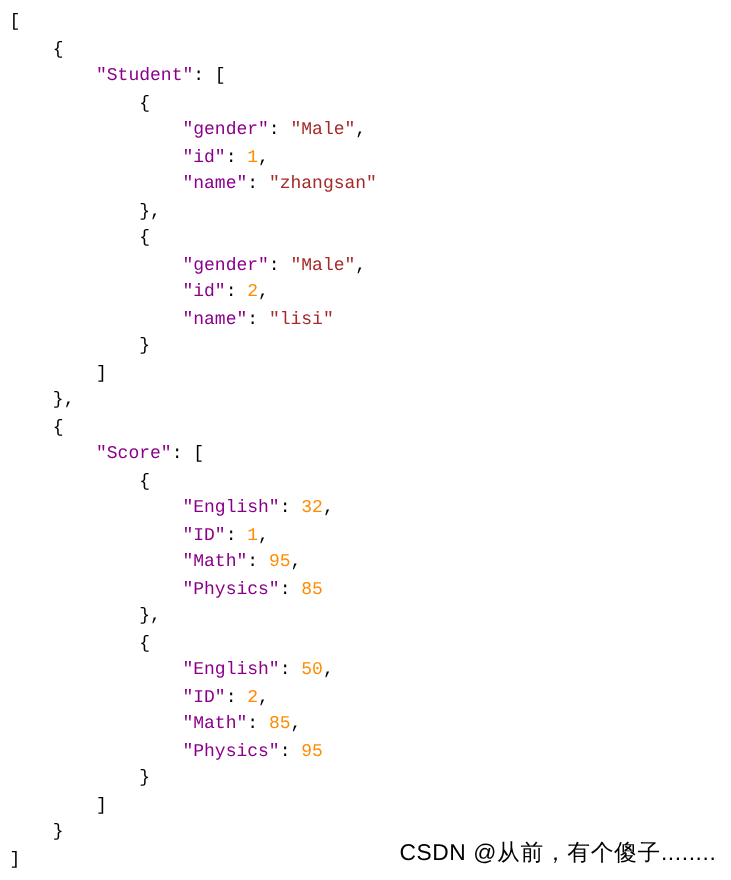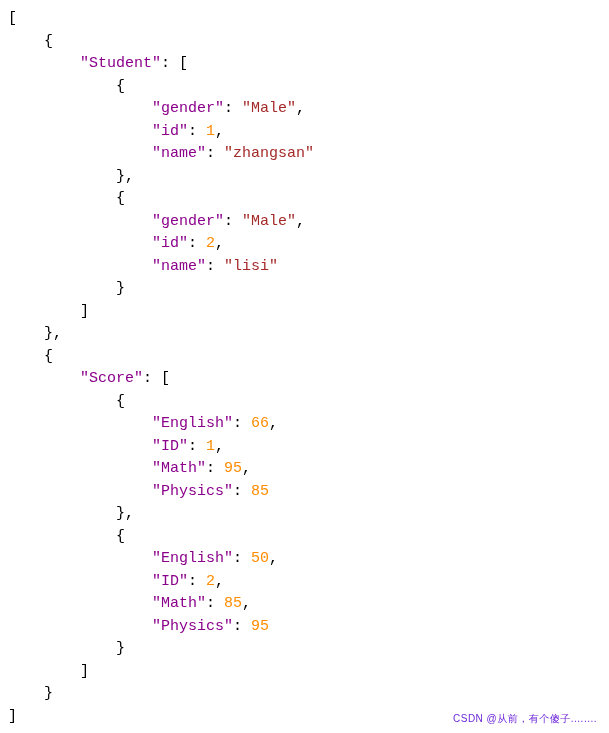--- a/index.html
+++ b/index.html
@@ -19,23 +19,23 @@
       font-family: inherit;
     }
     .key { color: #8b008b; }
     .str { color: #a52a2a; }
     .num { color: #ff8c00; }
     .punc { color: #000; }
     .watermark {
       position: absolute;
       bottom: 10px;
       right: 12px;
-      color: #6d28d9;
+      color: #000000;
       font-family: sans-serif;
-      font-size: 10px;
+      font-size: 19px;
       letter-spacing: 0.5px;
     }
   </style>
 </head>
 <body>
 
 <pre id="code"><span class="punc">[</span>
     <span class="punc">{</span>
         <span class="key">"Student"</span><span class="punc">: [</span>
             <span class="punc">{</span>
@@ -46,21 +46,21 @@
             <span class="punc">{</span>
                 <span class="key">"gender"</span><span class="punc">: </span><span class="str">"Male"</span><span class="punc">,</span>
                 <span class="key">"id"</span><span class="punc">: </span><span class="num">2</span><span class="punc">,</span>
                 <span class="key">"name"</span><span class="punc">: </span><span class="str">"lisi"</span>
             <span class="punc">}</span>
         <span class="punc">]</span>
     <span class="punc">}</span><span class="punc">,</span>
     <span class="punc">{</span>
         <span class="key">"Score"</span><span class="punc">: [</span>
             <span class="punc">{</span>
-                <span class="key">"English"</span><span class="punc">: </span><span class="num">66</span><span class="punc">,</span>
+                <span class="key">"English"</span><span class="punc">: </span><span class="num">32</span><span class="punc">,</span>
                 <span class="key">"ID"</span><span class="punc">: </span><span class="num">1</span><span class="punc">,</span>
                 <span class="key">"Math"</span><span class="punc">: </span><span class="num">95</span><span class="punc">,</span>
                 <span class="key">"Physics"</span><span class="punc">: </span><span class="num">85</span>
             <span class="punc">}</span><span class="punc">,</span>
             <span class="punc">{</span>
                 <span class="key">"English"</span><span class="punc">: </span><span class="num">50</span><span class="punc">,</span>
                 <span class="key">"ID"</span><span class="punc">: </span><span class="num">2</span><span class="punc">,</span>
                 <span class="key">"Math"</span><span class="punc">: </span><span class="num">85</span><span class="punc">,</span>
                 <span class="key">"Physics"</span><span class="punc">: </span><span class="num">95</span>
             <span class="punc">}</span>

